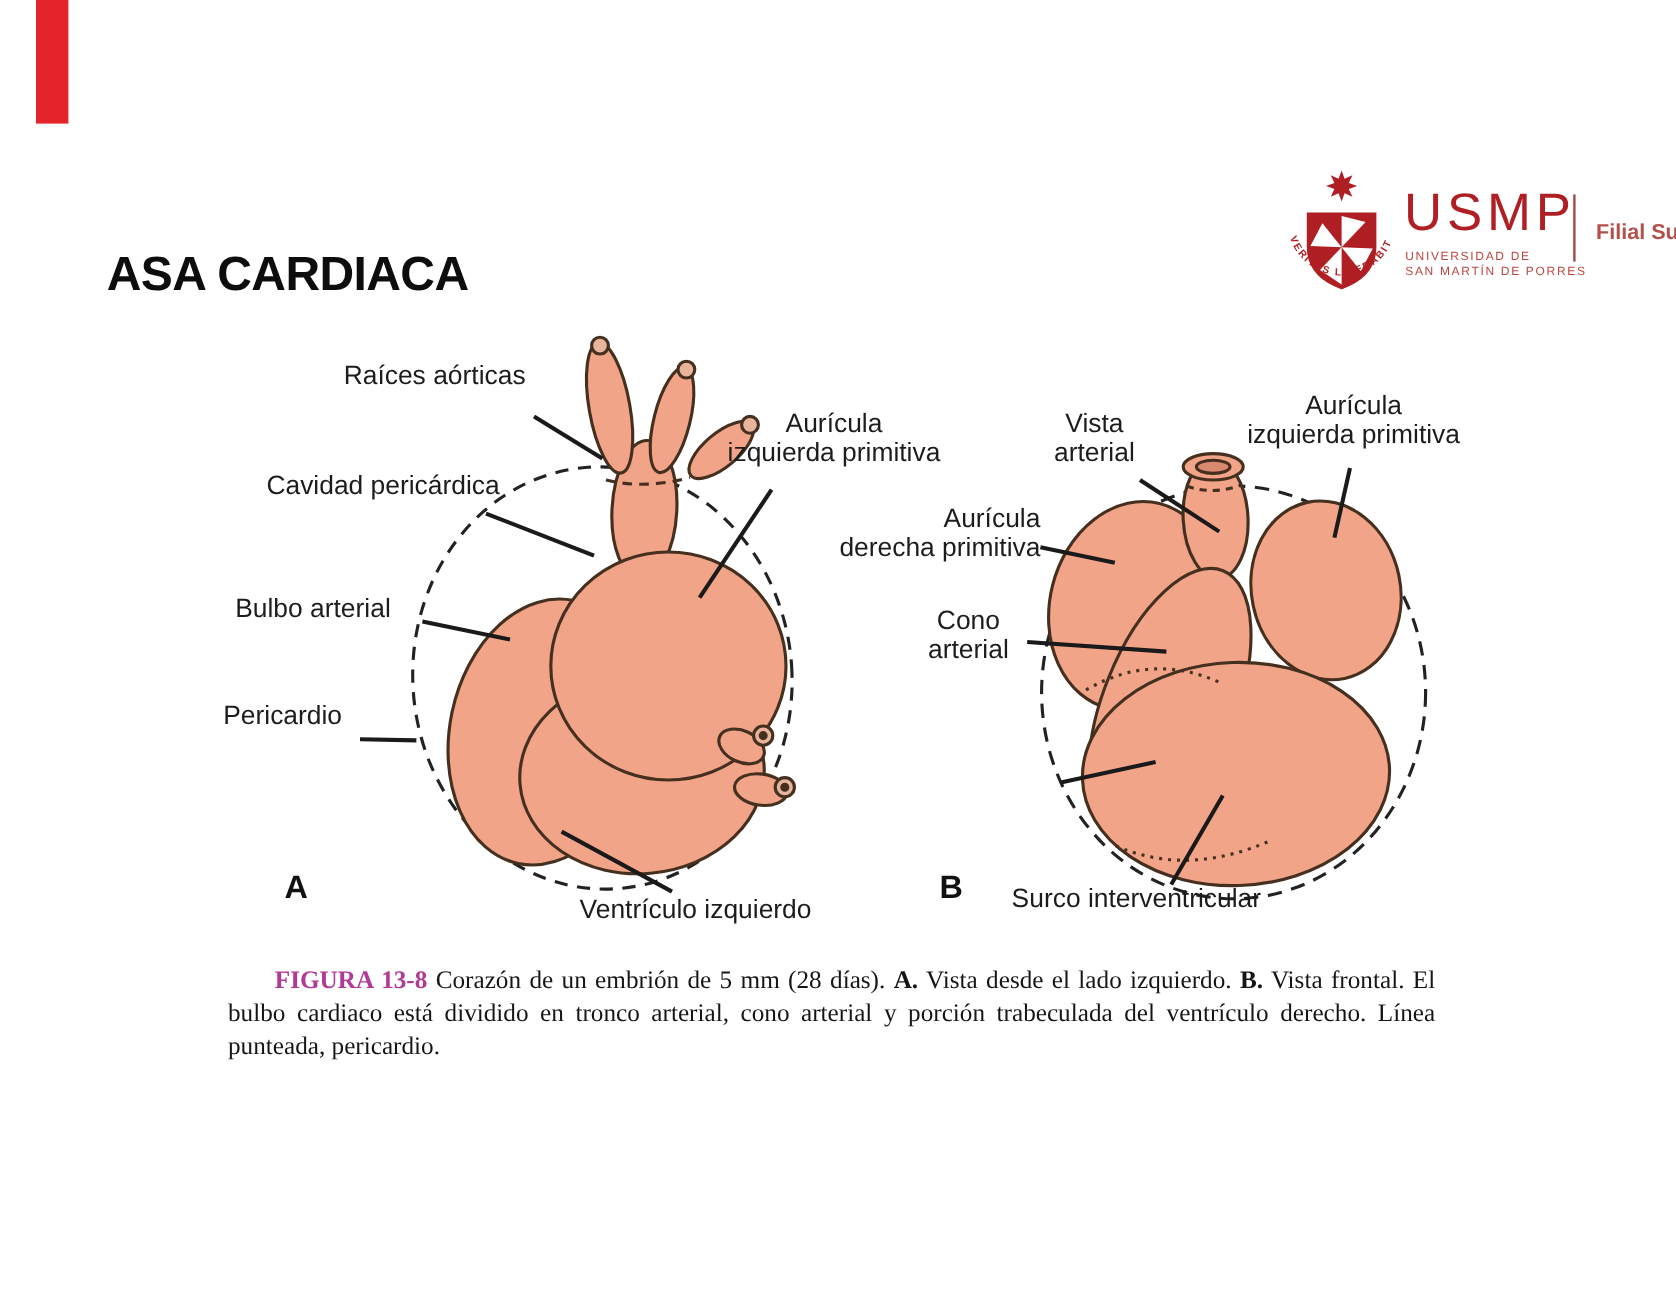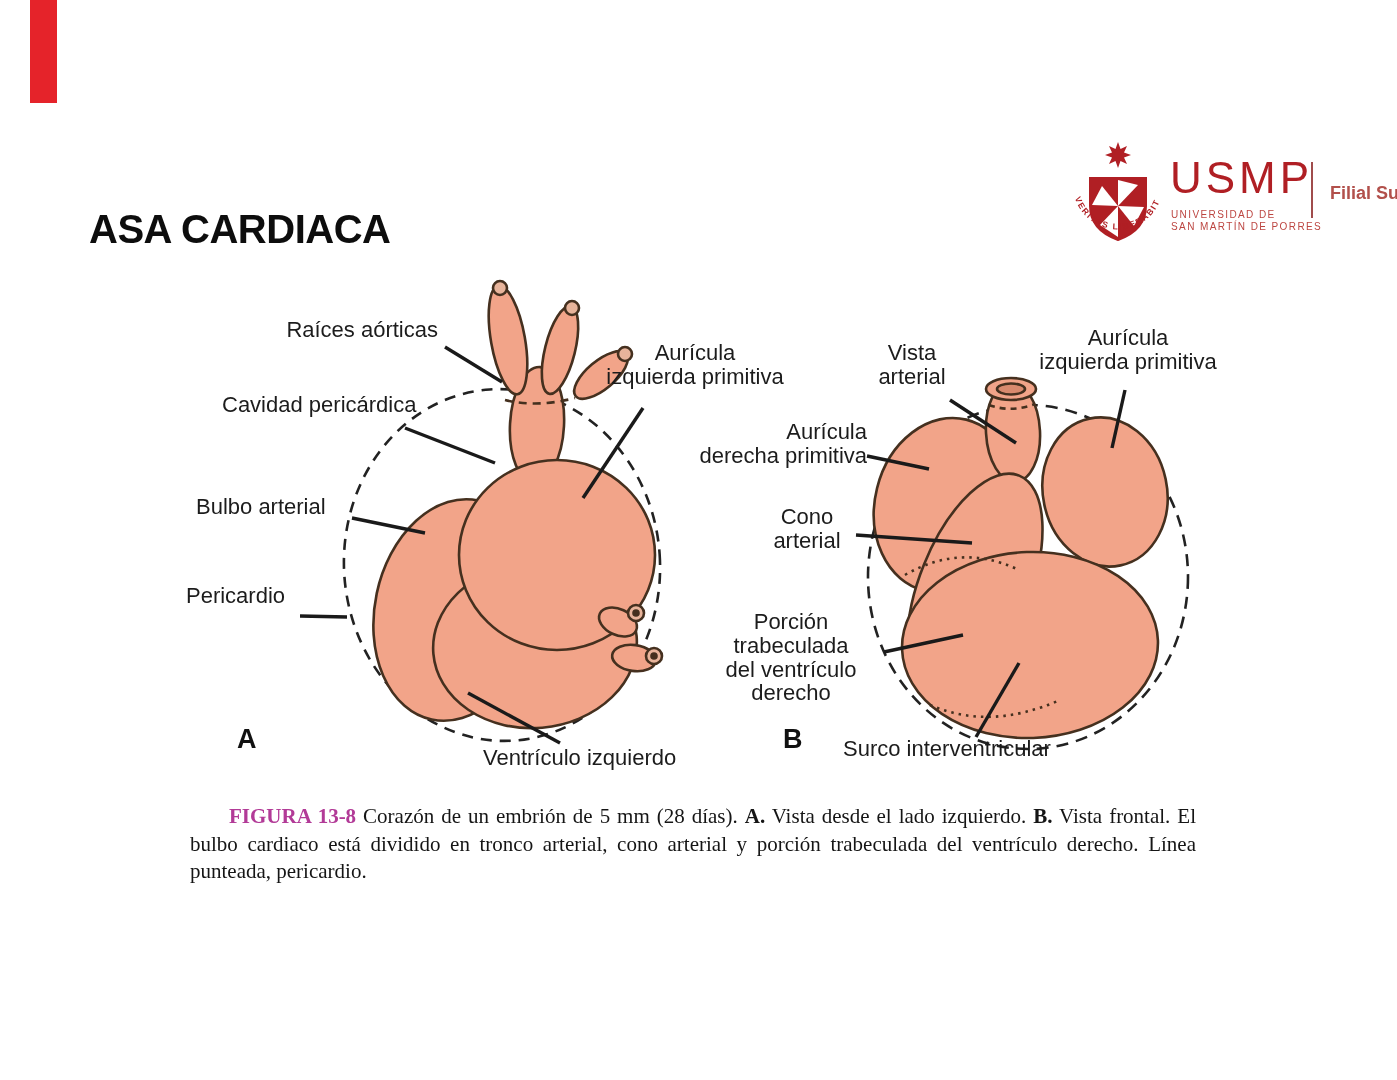--- a/index.html
+++ b/index.html
@@ -127,21 +127,21 @@
         <line x1="765" y1="125" x2="831" y2="168"></line>
         <line x1="940" y1="115" x2="927" y2="173"></line>
         <line x1="682" y1="181" x2="744" y2="194"></line>
         <line x1="671" y1="260" x2="787" y2="268"></line>
         <line x1="699" y1="377" x2="778" y2="360"></line>
         <line x1="834" y1="388" x2="791" y2="462"></line>
       </g>
     </g>
   </svg>
 
-  <div class="abs fig-label rgt" style="left:242px;top:318px;width:196px">Raíces aórticas</div>
+  <div class="abs fig-label rgt" style="left:242px;top:301px;width:196px">Raíces aórticas</div>
   <div class="abs fig-label" style="left:222px;top:393px">Cavidad pericárdica</div>
   <div class="abs fig-label" style="left:196px;top:495px">Bulbo arterial</div>
   <div class="abs fig-label" style="left:186px;top:584px">Pericardio</div>
   <div class="abs fig-label ctr" style="left:597px;top:341px;width:196px">
     <div>Aurícula</div>
     <div>izquierda primitiva</div>
   </div>
   <div class="abs panel-letter" style="left:237px;top:724px">A</div>
   <div class="abs fig-label" style="left:483px;top:746px">Ventrículo izquierdo</div>
 
@@ -154,26 +154,20 @@
     <div>izquierda primitiva</div>
   </div>
   <div class="abs fig-label rgt" style="left:670px;top:420px;width:197px">
     <div>Aurícula</div>
     <div>derecha primitiva</div>
   </div>
   <div class="abs fig-label ctr" style="left:757px;top:505px;width:100px">
     <div>Cono</div>
     <div>arterial</div>
   </div>
-  <div class="abs fig-label ctr" style="left:697px;top:610px;width:188px">
-    <div>Porción</div>
-    <div>trabeculada</div>
-    <div>del ventrículo</div>
-    <div>derecho</div>
-  </div>
   <div class="abs panel-letter" style="left:783px;top:724px">B</div>
   <div class="abs fig-label" style="left:843px;top:737px">Surco interventricular</div>
 
   <div class="abs" id="caption">
     <span class="fig-num">FIGURA 13-8</span><span> Corazón de un embrión de 5 mm (28 días). </span><span class="bold">A.</span><span> Vista desde el lado izquierdo. </span><span class="bold">B.</span><span> Vista frontal. El bulbo cardiaco está dividido en tronco arterial, cono arterial y porción trabeculada del ventrículo derecho. Línea punteada, pericardio.</span>
   </div>
 
 </div>
 
 </body></html>

